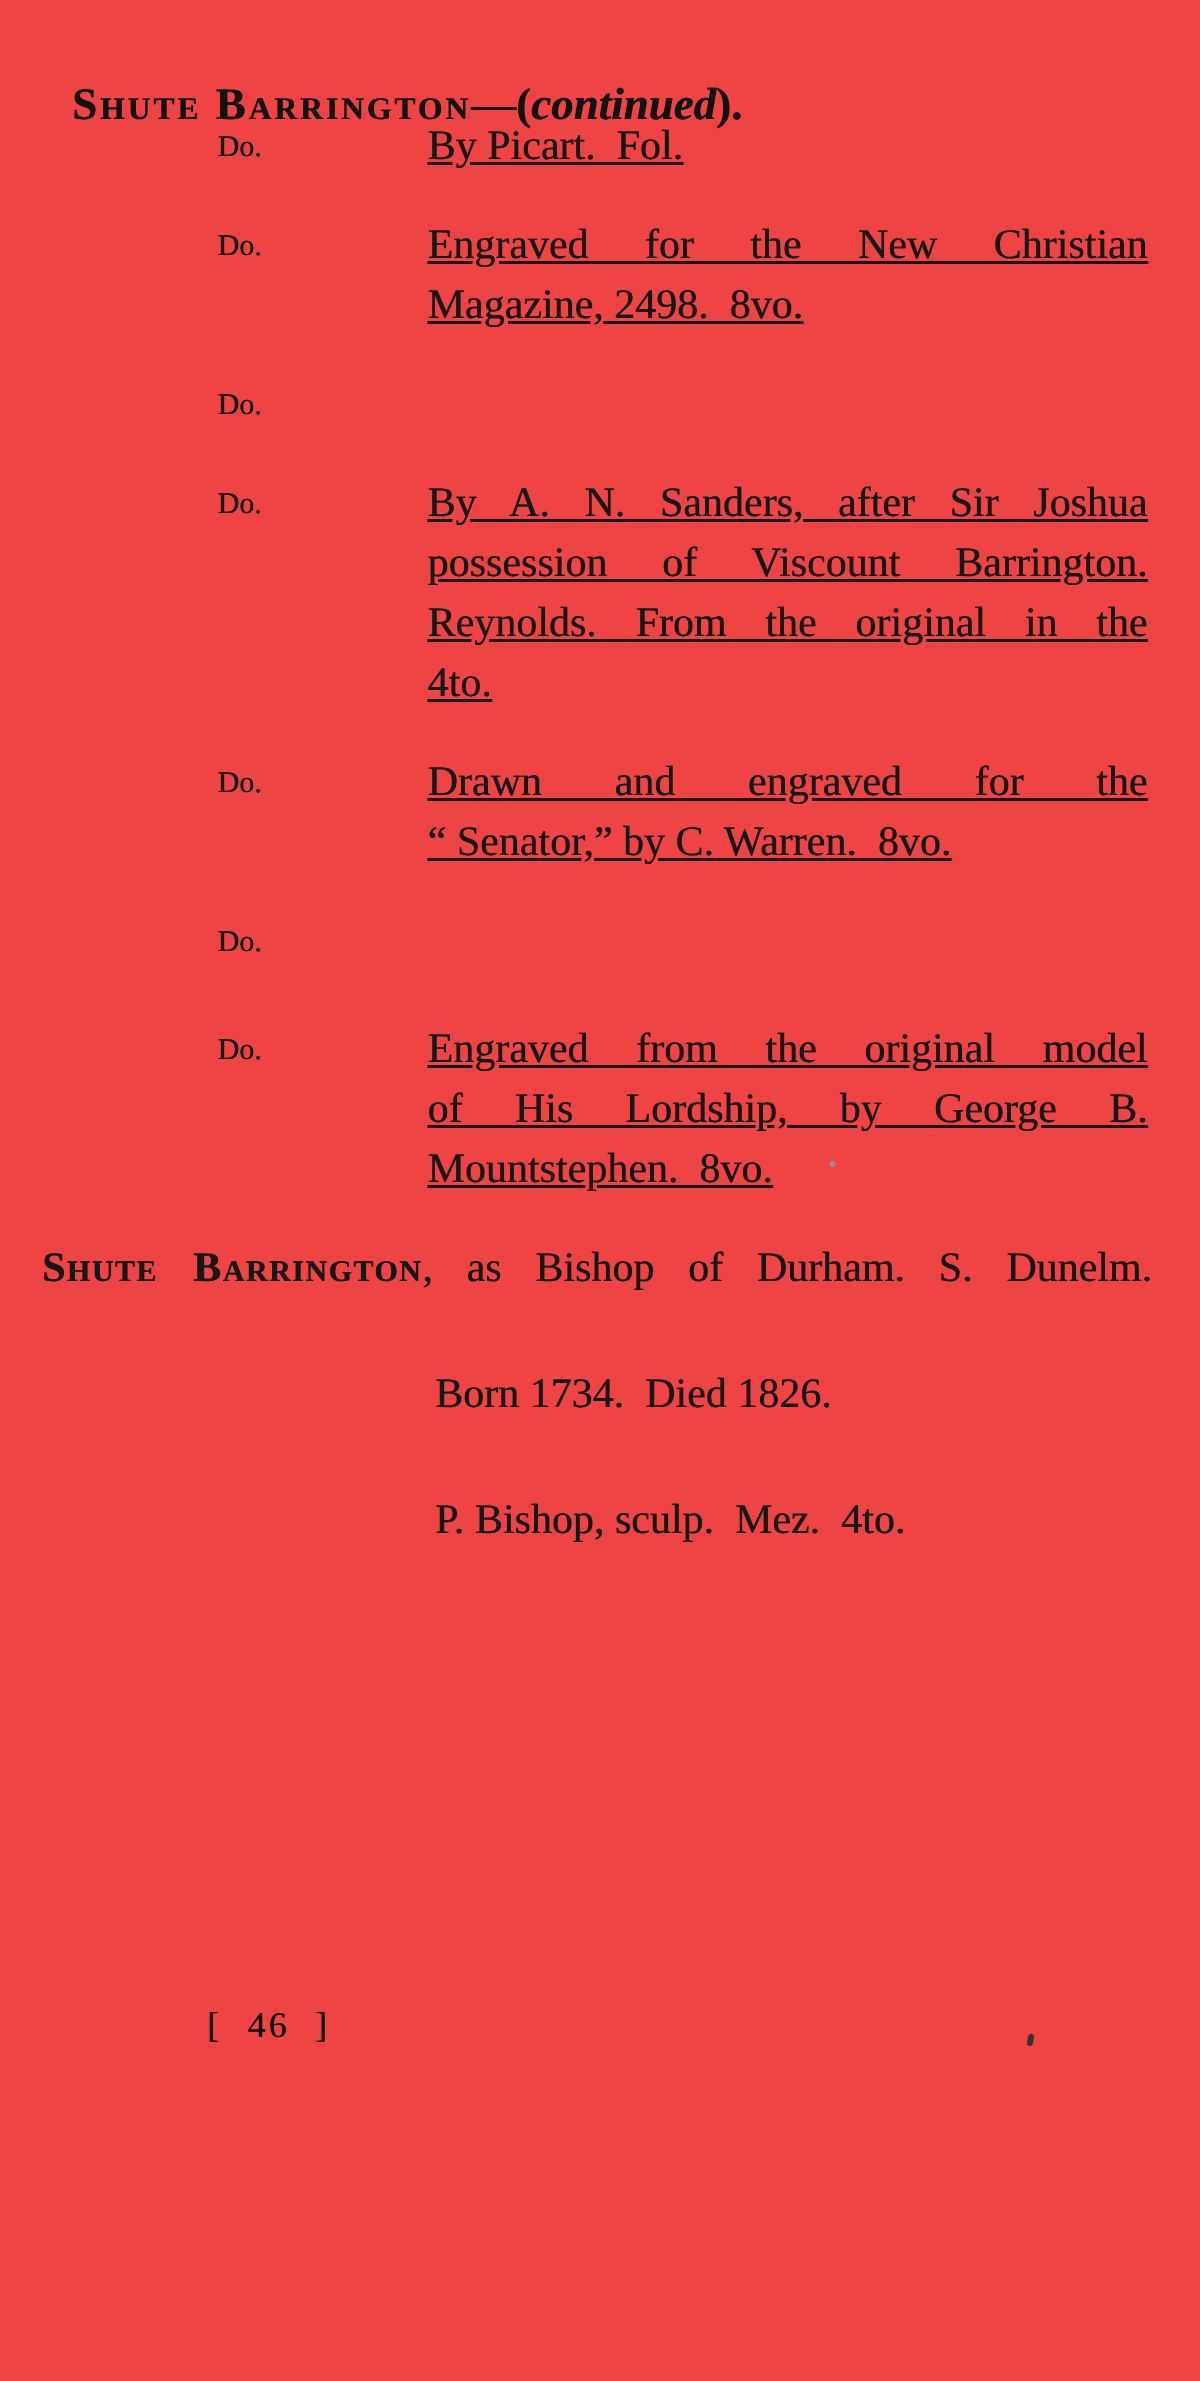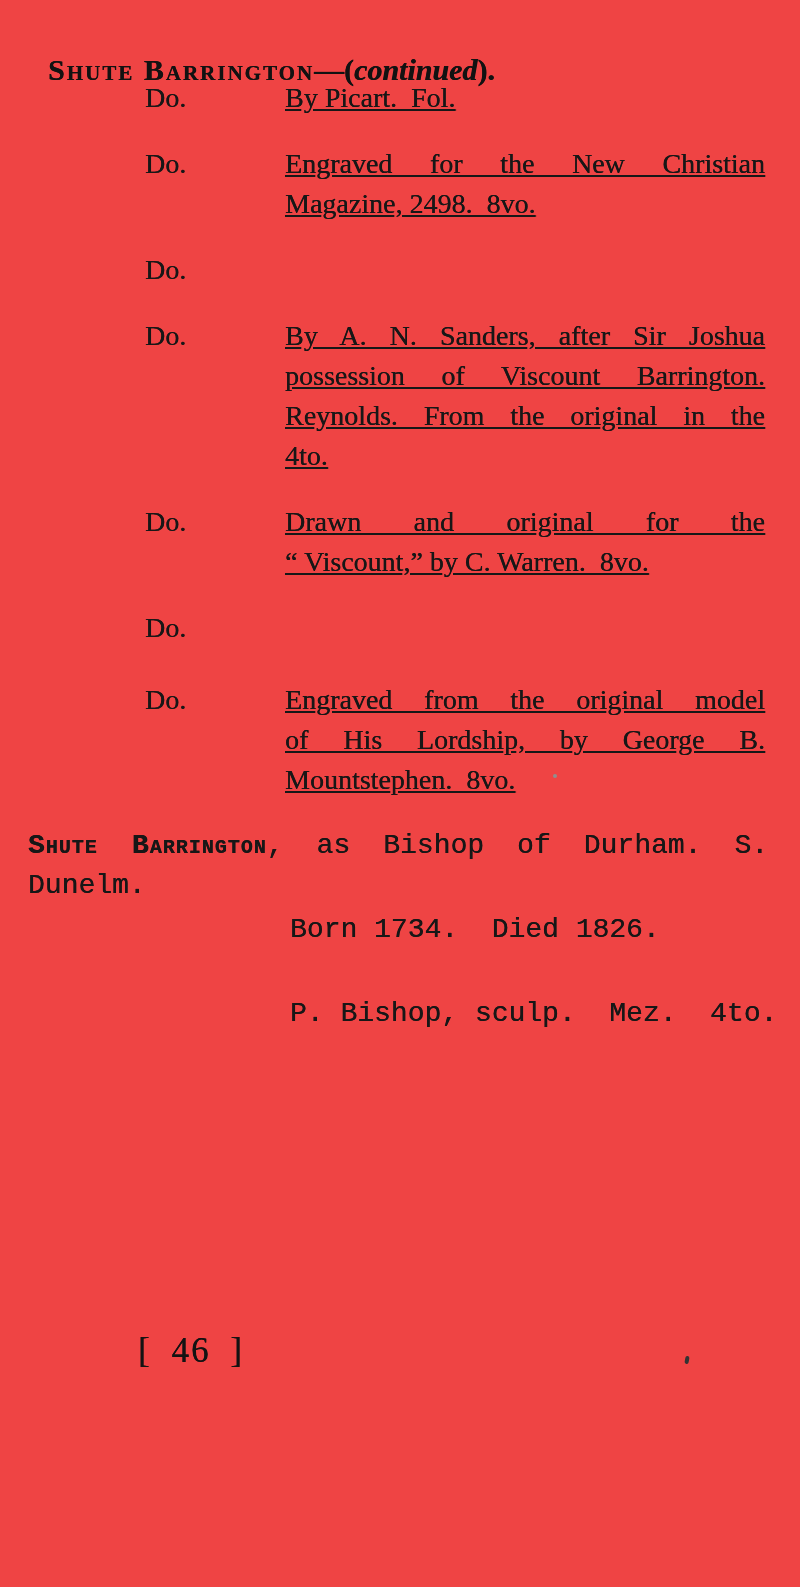--- a/index.html
+++ b/index.html
@@ -10,31 +10,31 @@
   }
   .header{
     position:absolute;top:16px;left:18px;font-size:30px;line-height:36px;
     font-weight:bold;color:#121212;white-space:pre;
   }
   .sc{font-variant:small-caps;letter-spacing:2px;}
   .hdr-ital{font-style:italic;}
   .entries{position:absolute;top:78px;left:0;width:800px;}
   .entry{display:flex;margin-bottom:26px;}
   .entry.gap-lg{margin-bottom:32px;}
-  .do{margin-left:145px;width:140px;font-size:28px;line-height:40px;flex:0 0 auto;}
+  .do{margin-left:145px;width:140px;font-size:20px;line-height:40px;flex:0 0 auto;}
   .desc{width:480px;font-size:28px;line-height:40px;flex:0 0 auto;}
   .line{height:40px;text-decoration:underline;}
   .jline{text-align:justify;text-align-last:justify;}
   .pline{white-space:pre;}
-  .final{font-size:28px;line-height:40px;padding-left:28px;width:740px;font-family:Liberation Mono, monospace;}
+  .final{font-size:28px;line-height:40px;padding-left:28px;width:740px;}
   .final-first{text-align:justify;text-align-last:justify;height:40px;}
   .final .sc2{font-variant:small-caps;letter-spacing:1px;font-weight:bold;}
   .final .cont{margin-left:262px;white-space:pre;height:40px;margin-top:44px;}
   .footer{
-    position:absolute;left:138px;top:1331px;font-size:35px;line-height:40px;
+    position:absolute;left:138px;top:1331px;font-size:24px;line-height:40px;
     letter-spacing:2px;word-spacing:9px;white-space:pre;color:#131313;
   }
   .speck{position:absolute;}
   #speck1{left:553px;top:774px;width:4px;height:4px;background:#8f8f8f;border-radius:50%;}
   #speck2{left:685px;top:1356px;width:4px;height:8px;background:#333333;border-radius:2px;transform:rotate(10deg);}
 </style>
 </head>
 <body>
 
 <div class="page">
@@ -70,22 +70,22 @@
         <div class="line jline">By A. N. Sanders, after Sir Joshua</div>
         <div class="line jline">possession of Viscount Barrington.</div>
         <div class="line jline">Reynolds. From the original in the</div>
         <div class="line pline">4to.</div>
       </div>
     </div>
 
     <div class="entry">
       <div class="do">Do.</div>
       <div class="desc">
-        <div class="line jline">Drawn and original for the</div>
-        <div class="line pline">“ Viscount,” by C. Warren.  8vo.</div>
+        <div class="line jline">Drawn and engraved for the</div>
+        <div class="line pline">“ Senator,” by C. Warren.  8vo.</div>
       </div>
     </div>
 
     <div class="entry gap-lg">
       <div class="do">Do.</div>
     </div>
 
     <div class="entry">
       <div class="do">Do.</div>
       <div class="desc">

